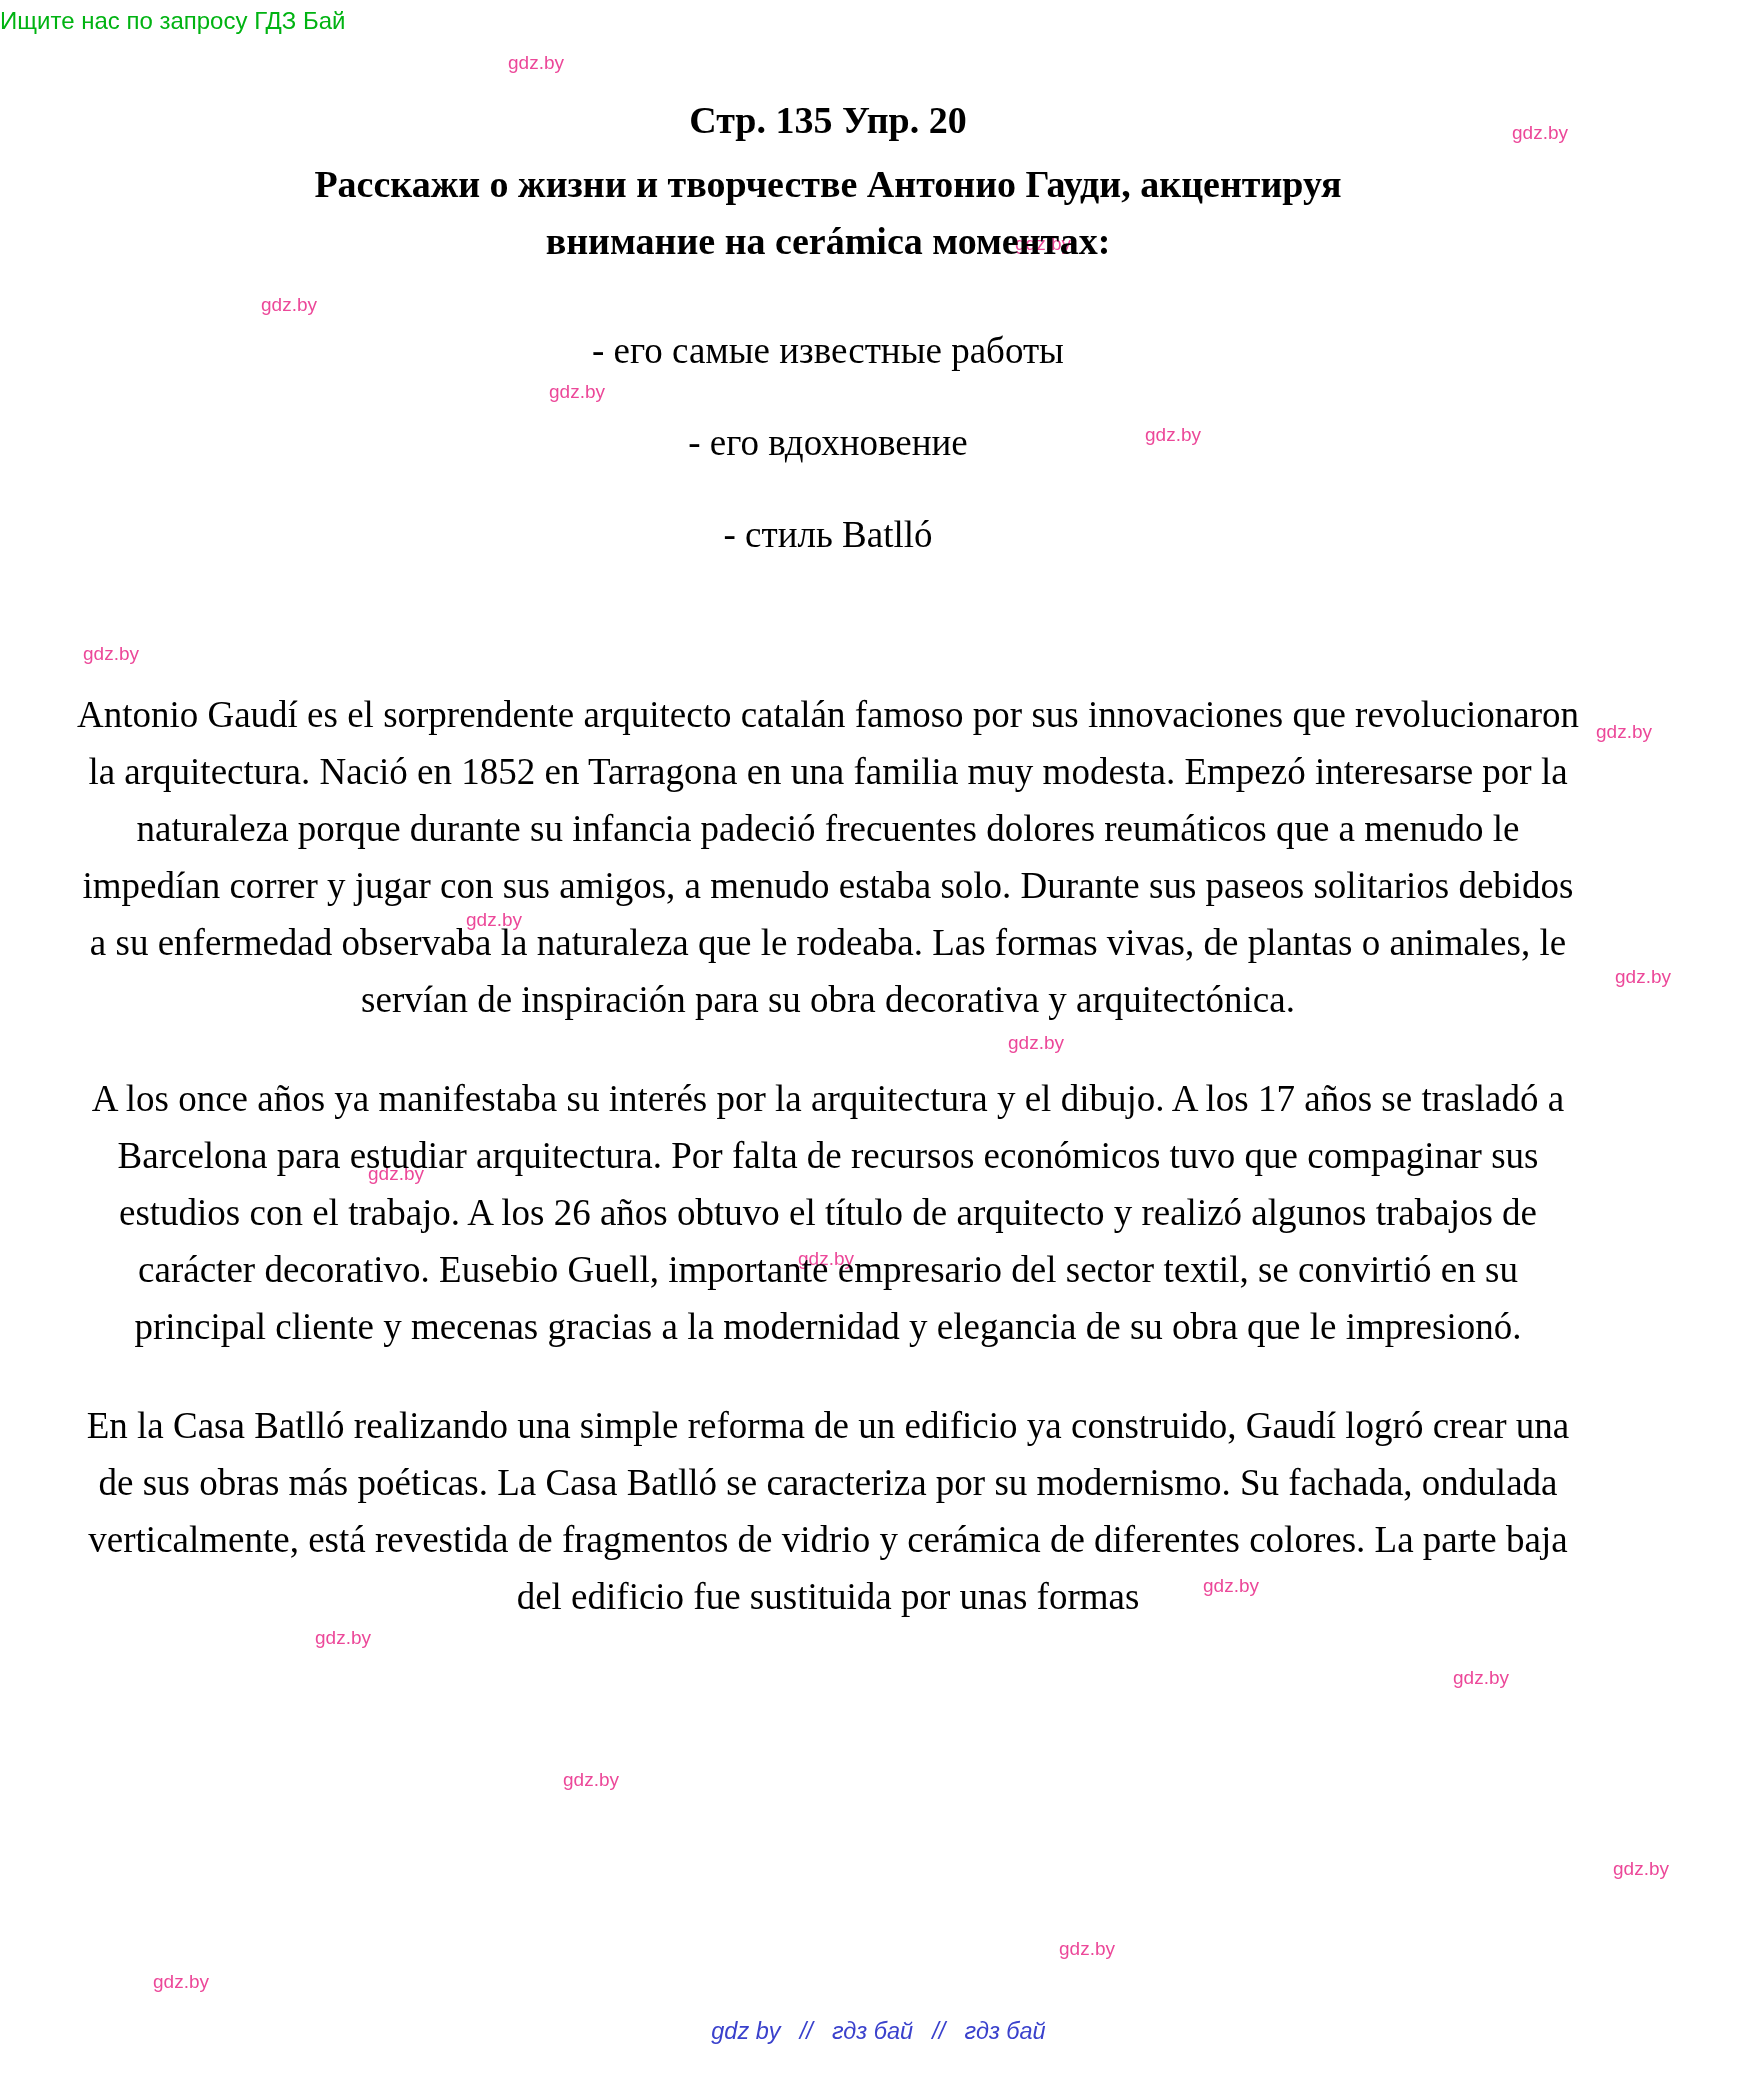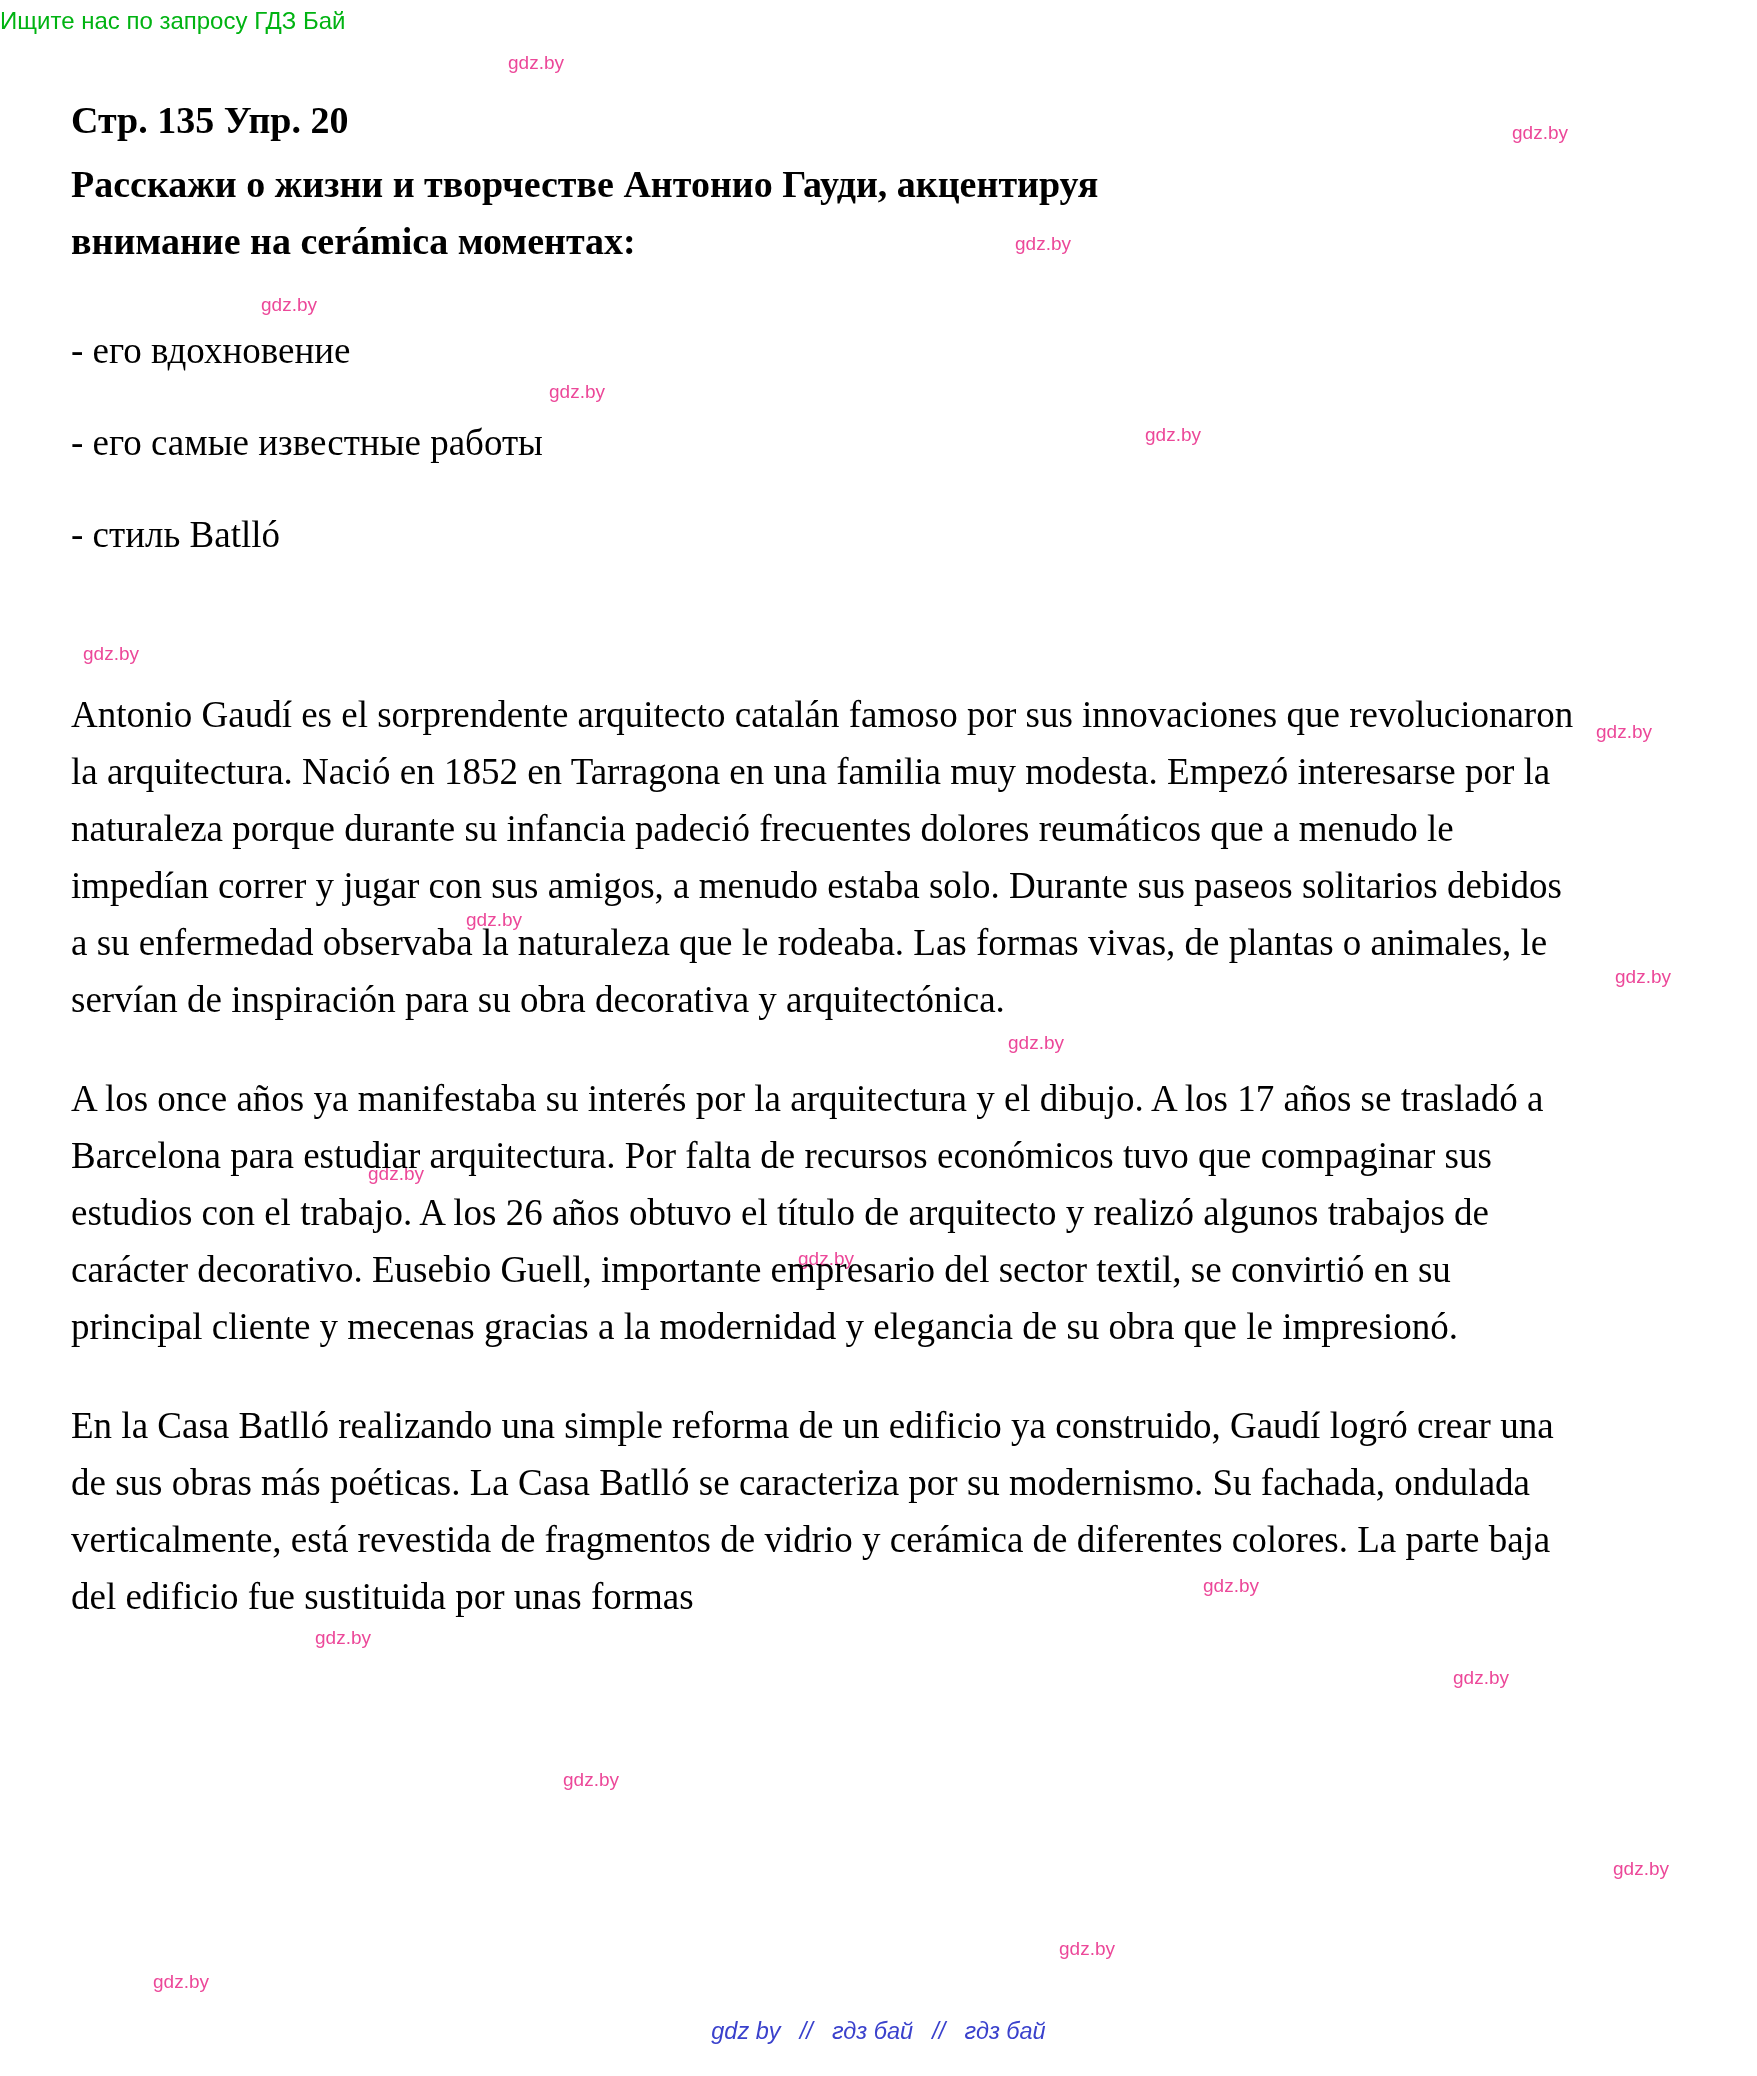--- a/index.html
+++ b/index.html
@@ -26,20 +26,21 @@
     font-family:"Liberation Sans", sans-serif;
     font-size:19px;
     color:#ec4899;
     white-space:nowrap;
   }
   .content {
     position:absolute;
     left:71px;
     top:94px;
     width:1514px;
+    text-align:center;
   }
   .title {
     font-family:"Liberation Serif", serif;
     font-weight:700;
     font-size:38px;
     line-height:52px;
     color:#000;
   }
   .instruction {
     font-weight:700;
@@ -101,22 +102,22 @@
   <div class="content">
 
     <div class="title">Стр. 135 Упр. 20</div>
 
     <div class="instruction">
       <div>Расскажи о жизни и творчестве Антонио Гауди, акцентируя</div>
       <div>внимание на cerámica моментах:</div>
     </div>
 
     <div class="bullets">
+      <p>- его самые известные работы</p>
       <p>- его вдохновение</p>
-      <p>- его самые известные работы</p>
       <p>- стиль Batlló</p>
     </div>
 
     <div class="answer">
       <p>Antonio Gaudí es el sorprendente arquitecto catalán famoso por sus innovaciones que revolucionaron la arquitectura. Nació en 1852 en Tarragona en una familia muy modesta. Empezó interesarse por la naturaleza porque durante su infancia padeció frecuentes dolores reumáticos que a menudo le impedían correr y jugar con sus amigos, a menudo estaba solo. Durante sus paseos solitarios debidos a su enfermedad observaba la naturaleza que le rodeaba. Las formas vivas, de plantas o animales, le servían de inspiración para su obra decorativa y arquitectónica.</p>
       <p>A los once años ya manifestaba su interés por la arquitectura y el dibujo. A los 17 años se trasladó a Barcelona para estudiar arquitectura. Por falta de recursos económicos tuvo que compaginar sus estudios con el trabajo. A los 26 años obtuvo el título de arquitecto y realizó algunos trabajos de carácter decorativo. Eusebio Guell, importante empresario del sector textil, se convirtió en su principal cliente y mecenas gracias a la modernidad y elegancia de su obra que le impresionó.</p>
       <p>En la Casa Batlló realizando una simple reforma de un edificio ya construido, Gaudí logró crear una de sus obras más poéticas. La Casa Batlló se caracteriza por su modernismo. Su fachada, ondulada verticalmente, está revestida de fragmentos de vidrio y cerámica de diferentes colores. La parte baja del edificio fue sustituida por unas formas</p>
     </div>
 
   </div>

